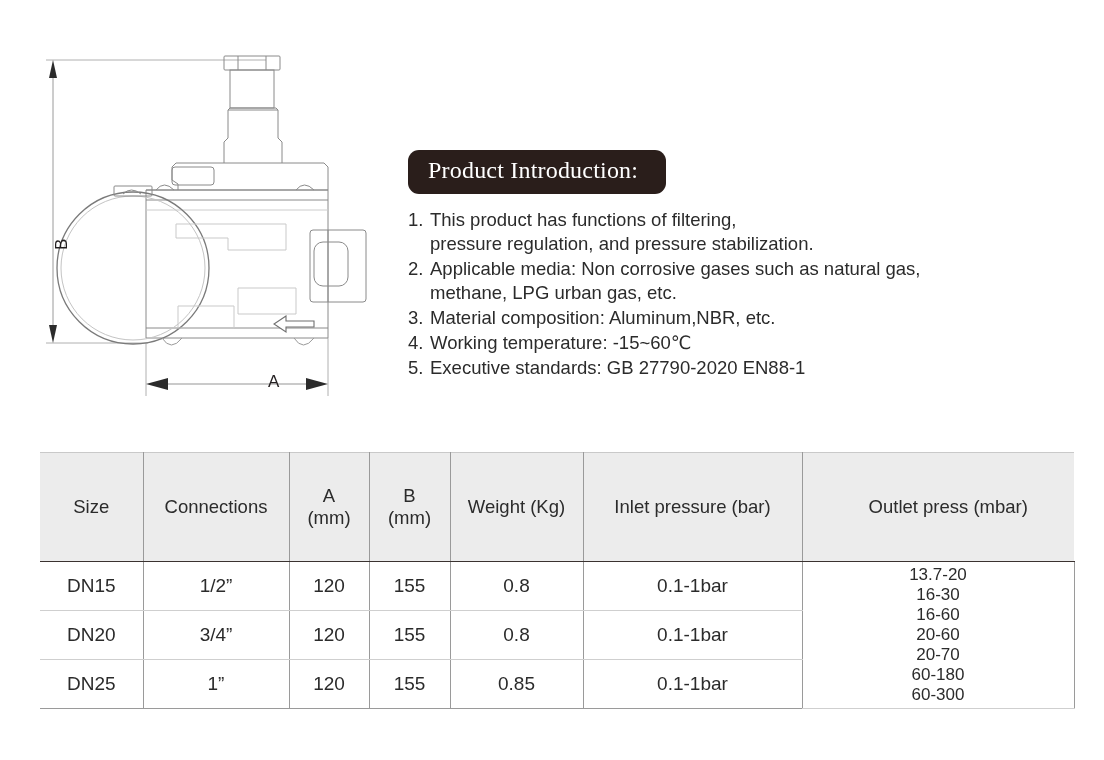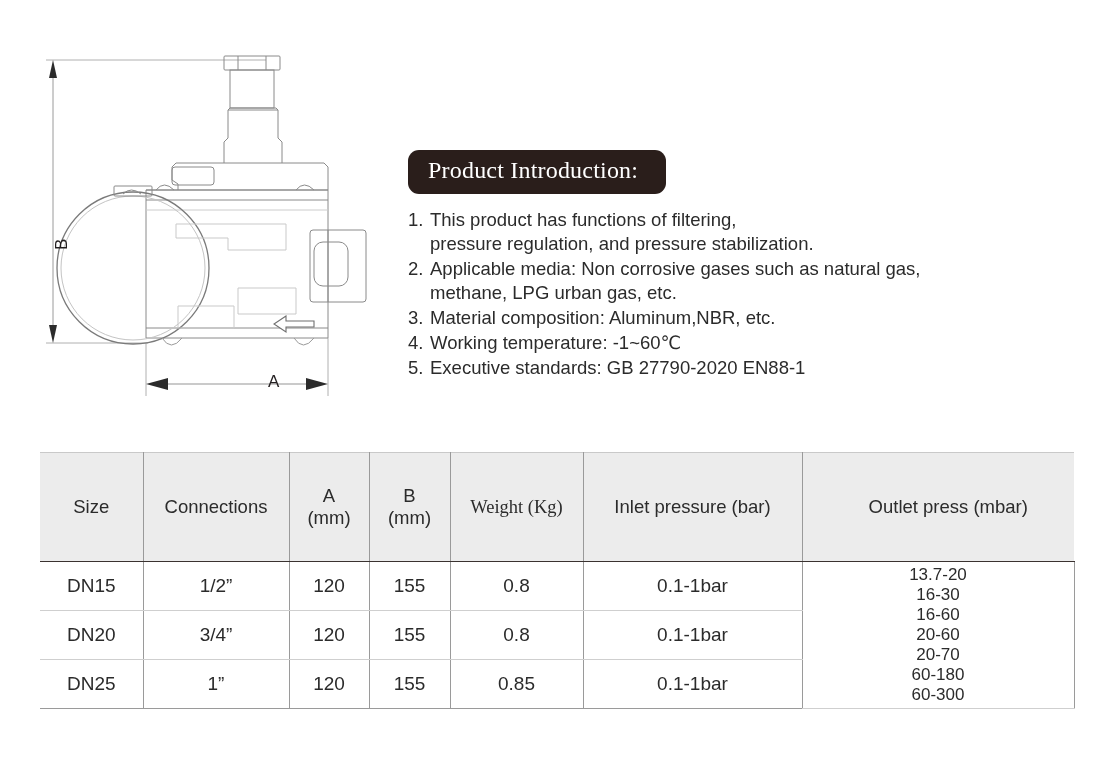--- a/index.html
+++ b/index.html
@@ -111,21 +111,21 @@
     color: #2b2b2b;
     height: 108px;
     vertical-align: middle;
     text-align: center;
     border-top: 1.5px solid #c9c9c9;
     border-bottom: 1.5px solid #3a3230;
     border-right: 1px solid #9a9a9a;
     padding: 0 4px;
   }
   table.spec thead th.last { border-right: none; padding-left: 24px; }
-  table.spec thead th.heavy-left { border-left: 1.5px solid #3a3230; font-family: Liberation Serif, serif; }
+  table.spec thead th.heavy-left { border-left: 1.5px solid #3a3230; }
 
   table.spec tbody td {
     background: #ffffff;
     font-size: 19px;
     color: #2b2b2b;
     text-align: center;
     height: 48px;
     vertical-align: middle;
     border-bottom: 1.2px solid #cfcfcf;
     border-right: 1px solid #9a9a9a;
@@ -250,21 +250,21 @@
       <span class="num">2.</span>
       <span>Applicable media: Non corrosive gases such as natural gas,</span>
       <span class="l2">methane, LPG urban gas, etc.</span>
     </li>
     <li>
       <span class="num">3.</span>
       <span>Material composition: Aluminum,NBR, etc.</span>
     </li>
     <li>
       <span class="num">4.</span>
-      <span>Working temperature: -1~60℃</span>
+      <span>Working temperature: -15~60℃</span>
     </li>
     <li>
       <span class="num">5.</span>
       <span>Executive standards: GB 27790-2020 EN88-1</span>
     </li>
   </ul>
 </div>
 
 <div id="spec-table-wrap">
   <table class="spec">

